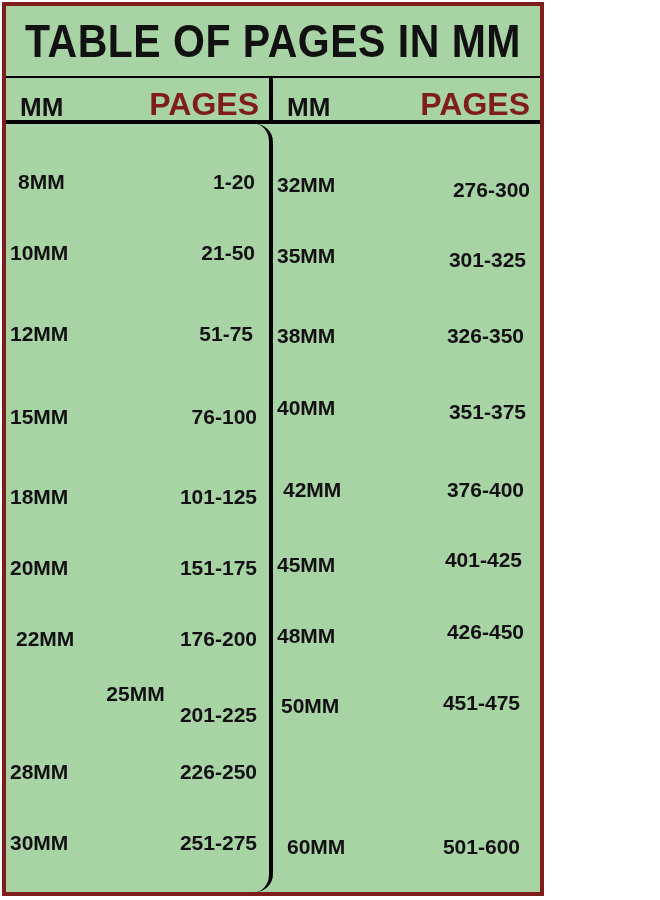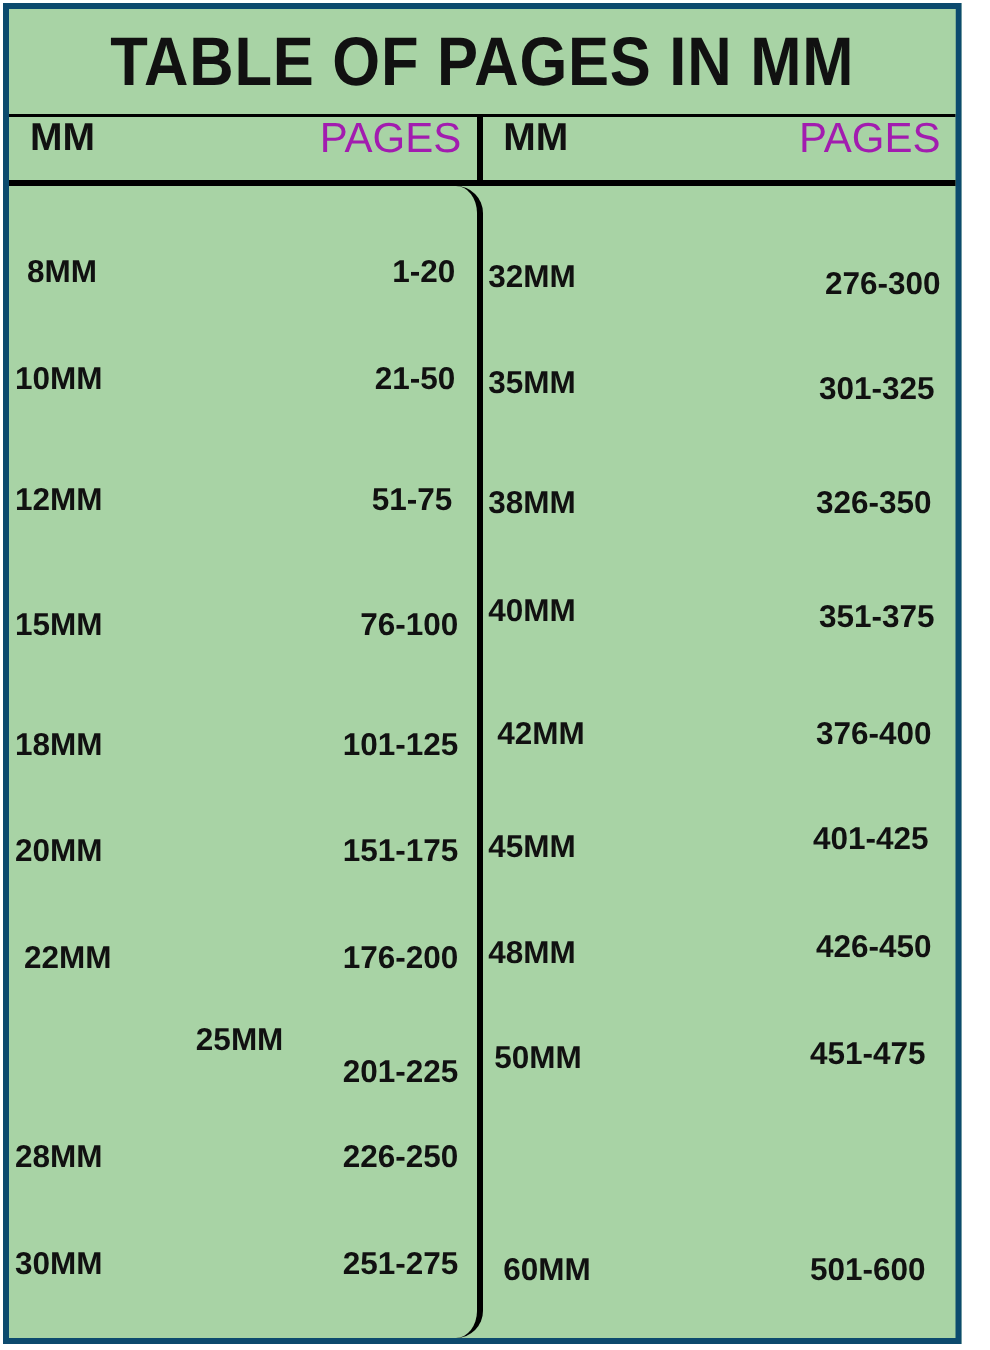--- a/index.html
+++ b/index.html
@@ -22,25 +22,25 @@
     width: 660px;
     height: 900px;
     background: #ffffff;
   }
 
   
   .table-card {
     position: absolute;
     left: 2px;
     top: 2px;
-    width: 639px;
+    width: 542px;
     height: 894px;
     box-sizing: border-box;
     background: #a8d3a5;
-    border: 4px solid #0c4a6e;
+    border: 4px solid #7f1d1d;
   }
 
   
   .title-band {
     position: absolute;
     left: 0;
     top: 0;
     width: 100%;
     height: 72px;
     box-sizing: border-box;
@@ -69,37 +69,37 @@
     height: 46px;
     box-sizing: border-box;
     border-bottom: 4px solid #000000;
     display: flex;
   }
   .header-half {
     position: relative;
     flex: 0 0 50%;
     box-sizing: border-box;
     display: flex;
-    align-items: flex-start;
+    align-items: flex-end;
     padding: 0 6px 0 14px;
   }
   .header-half.left {
     border-right: 4px solid #000000;
   }
   .hdr-mm {
     font-size: 26px;
     font-weight: bold;
     color: #111111;
     line-height: 1;
   }
   .hdr-pages {
     margin-left: auto;
-    font-size: 28px;
-    font-weight: normal;
-    color: #a21caf;
+    font-size: 32px;
+    font-weight: bold;
+    color: #7f1d1d;
     line-height: 1;
     padding-right: 4px;
   }
 
   
   .body-band {
     position: absolute;
     left: 0;
     top: 118px;
     right: 0;

